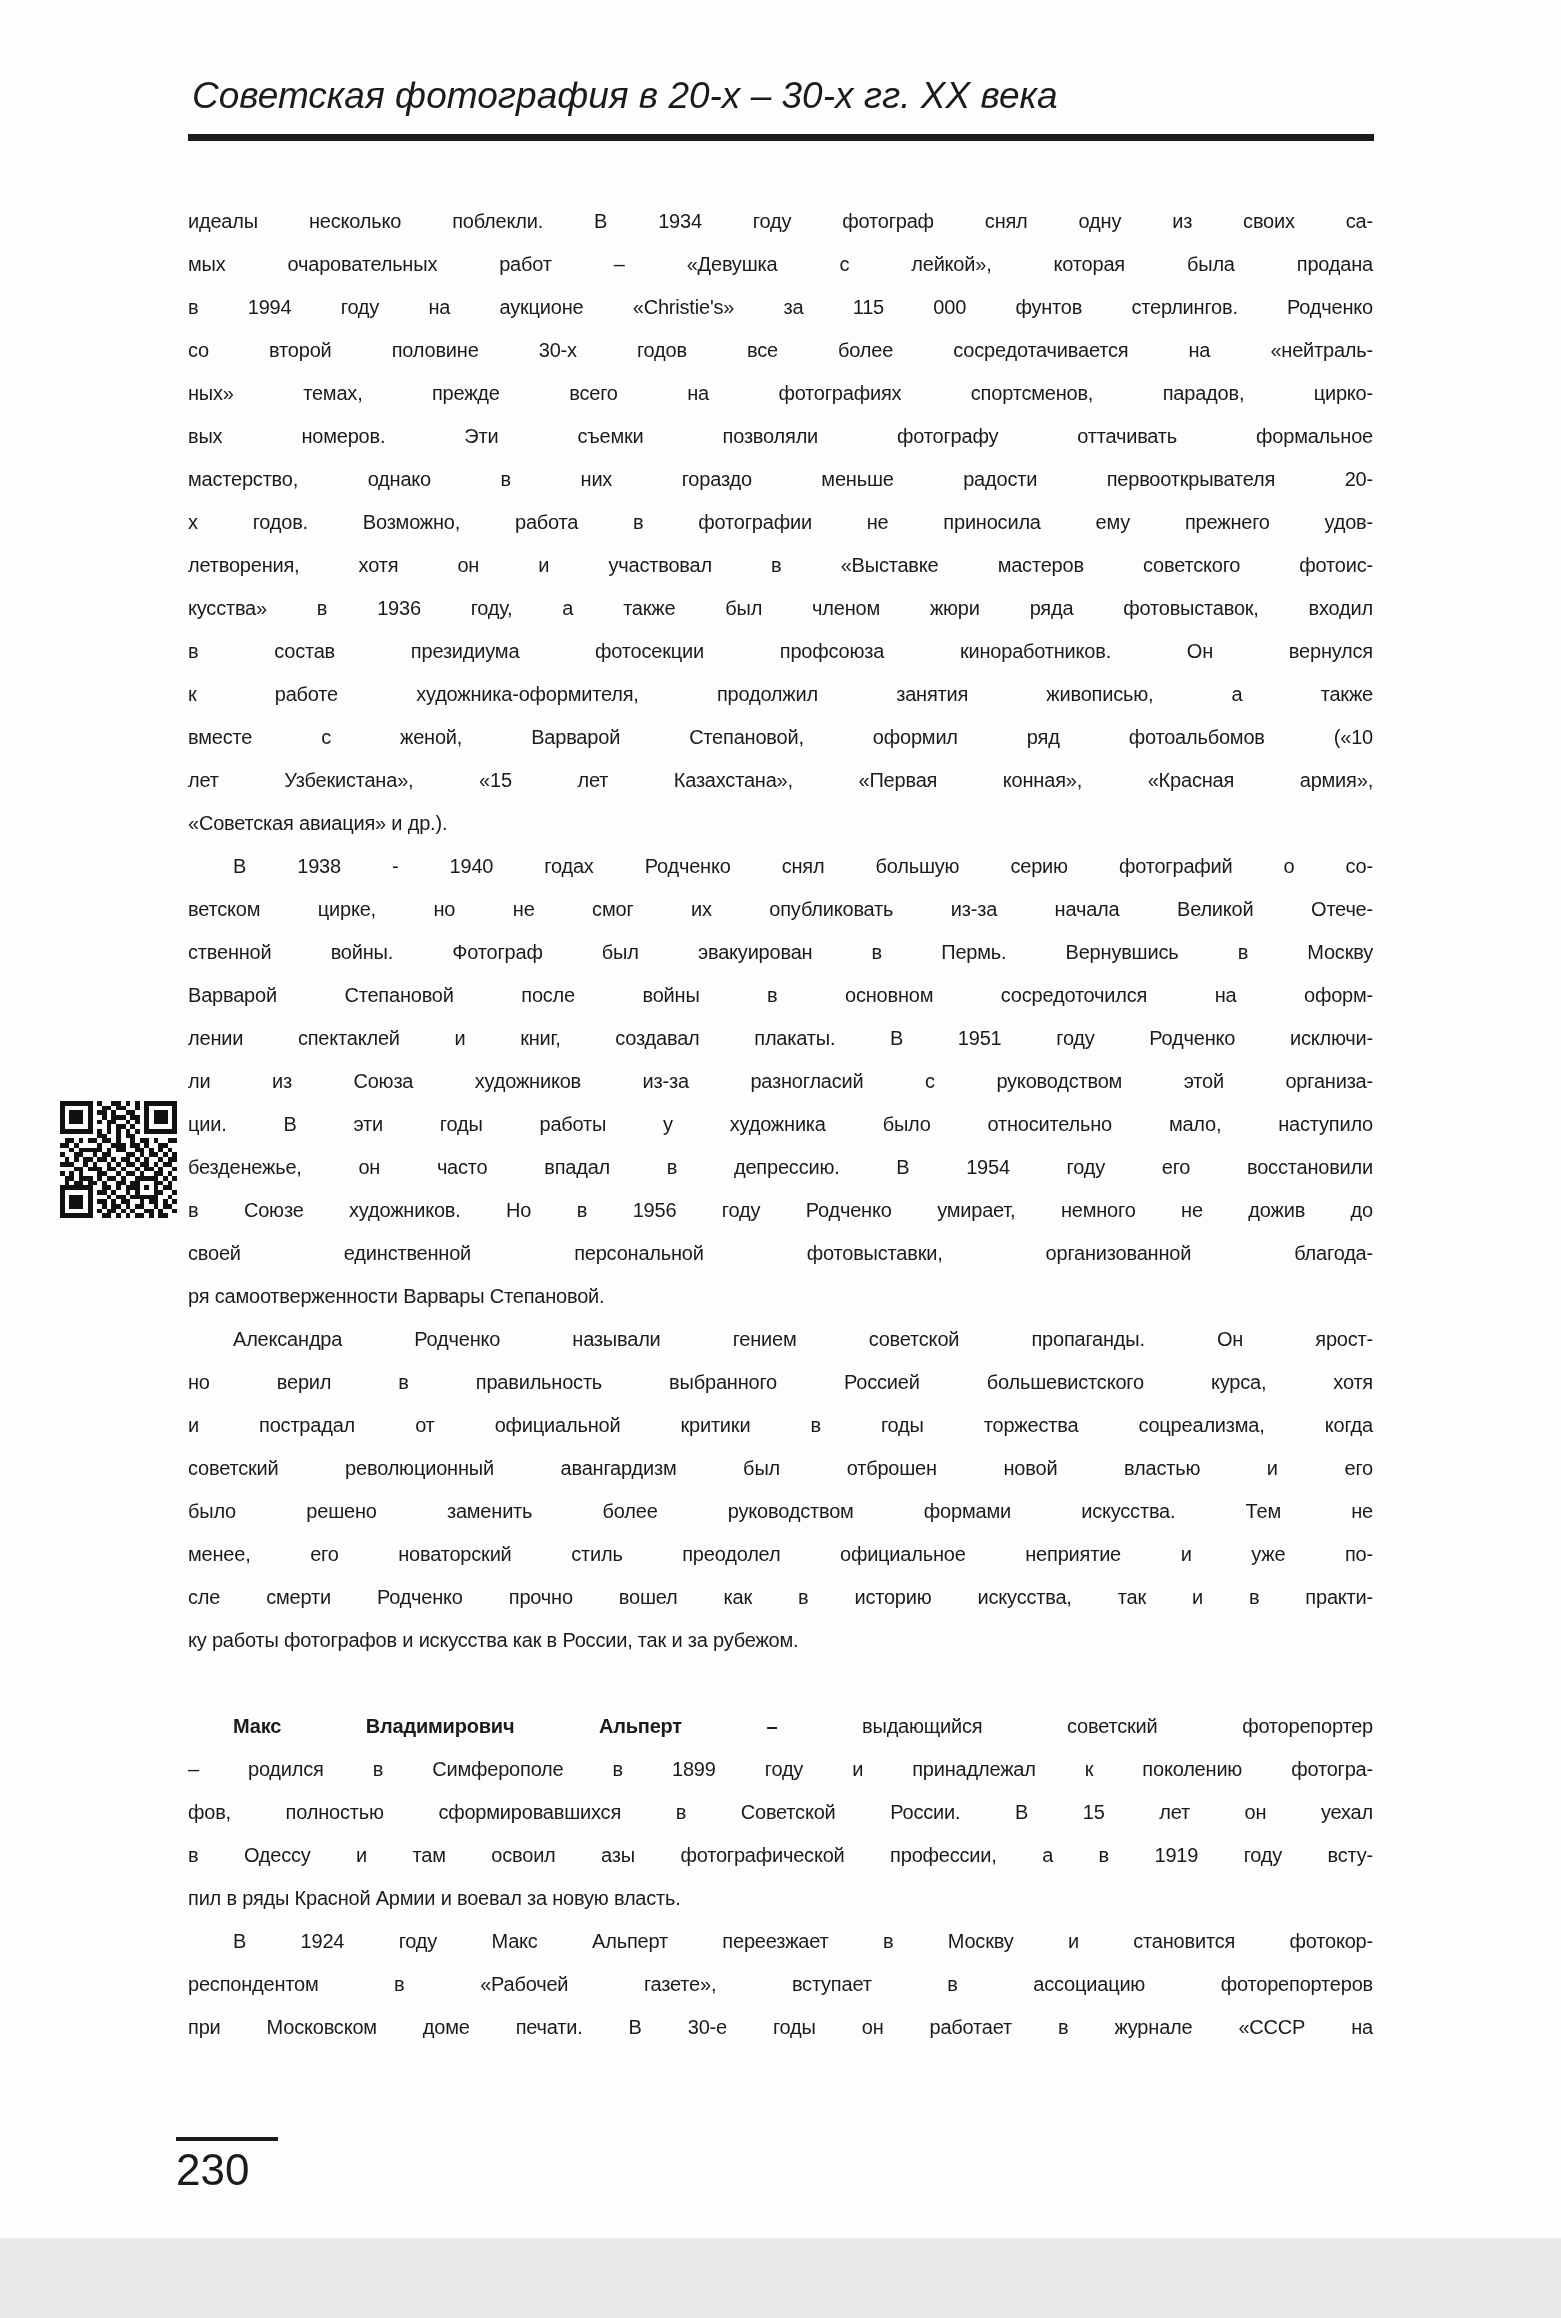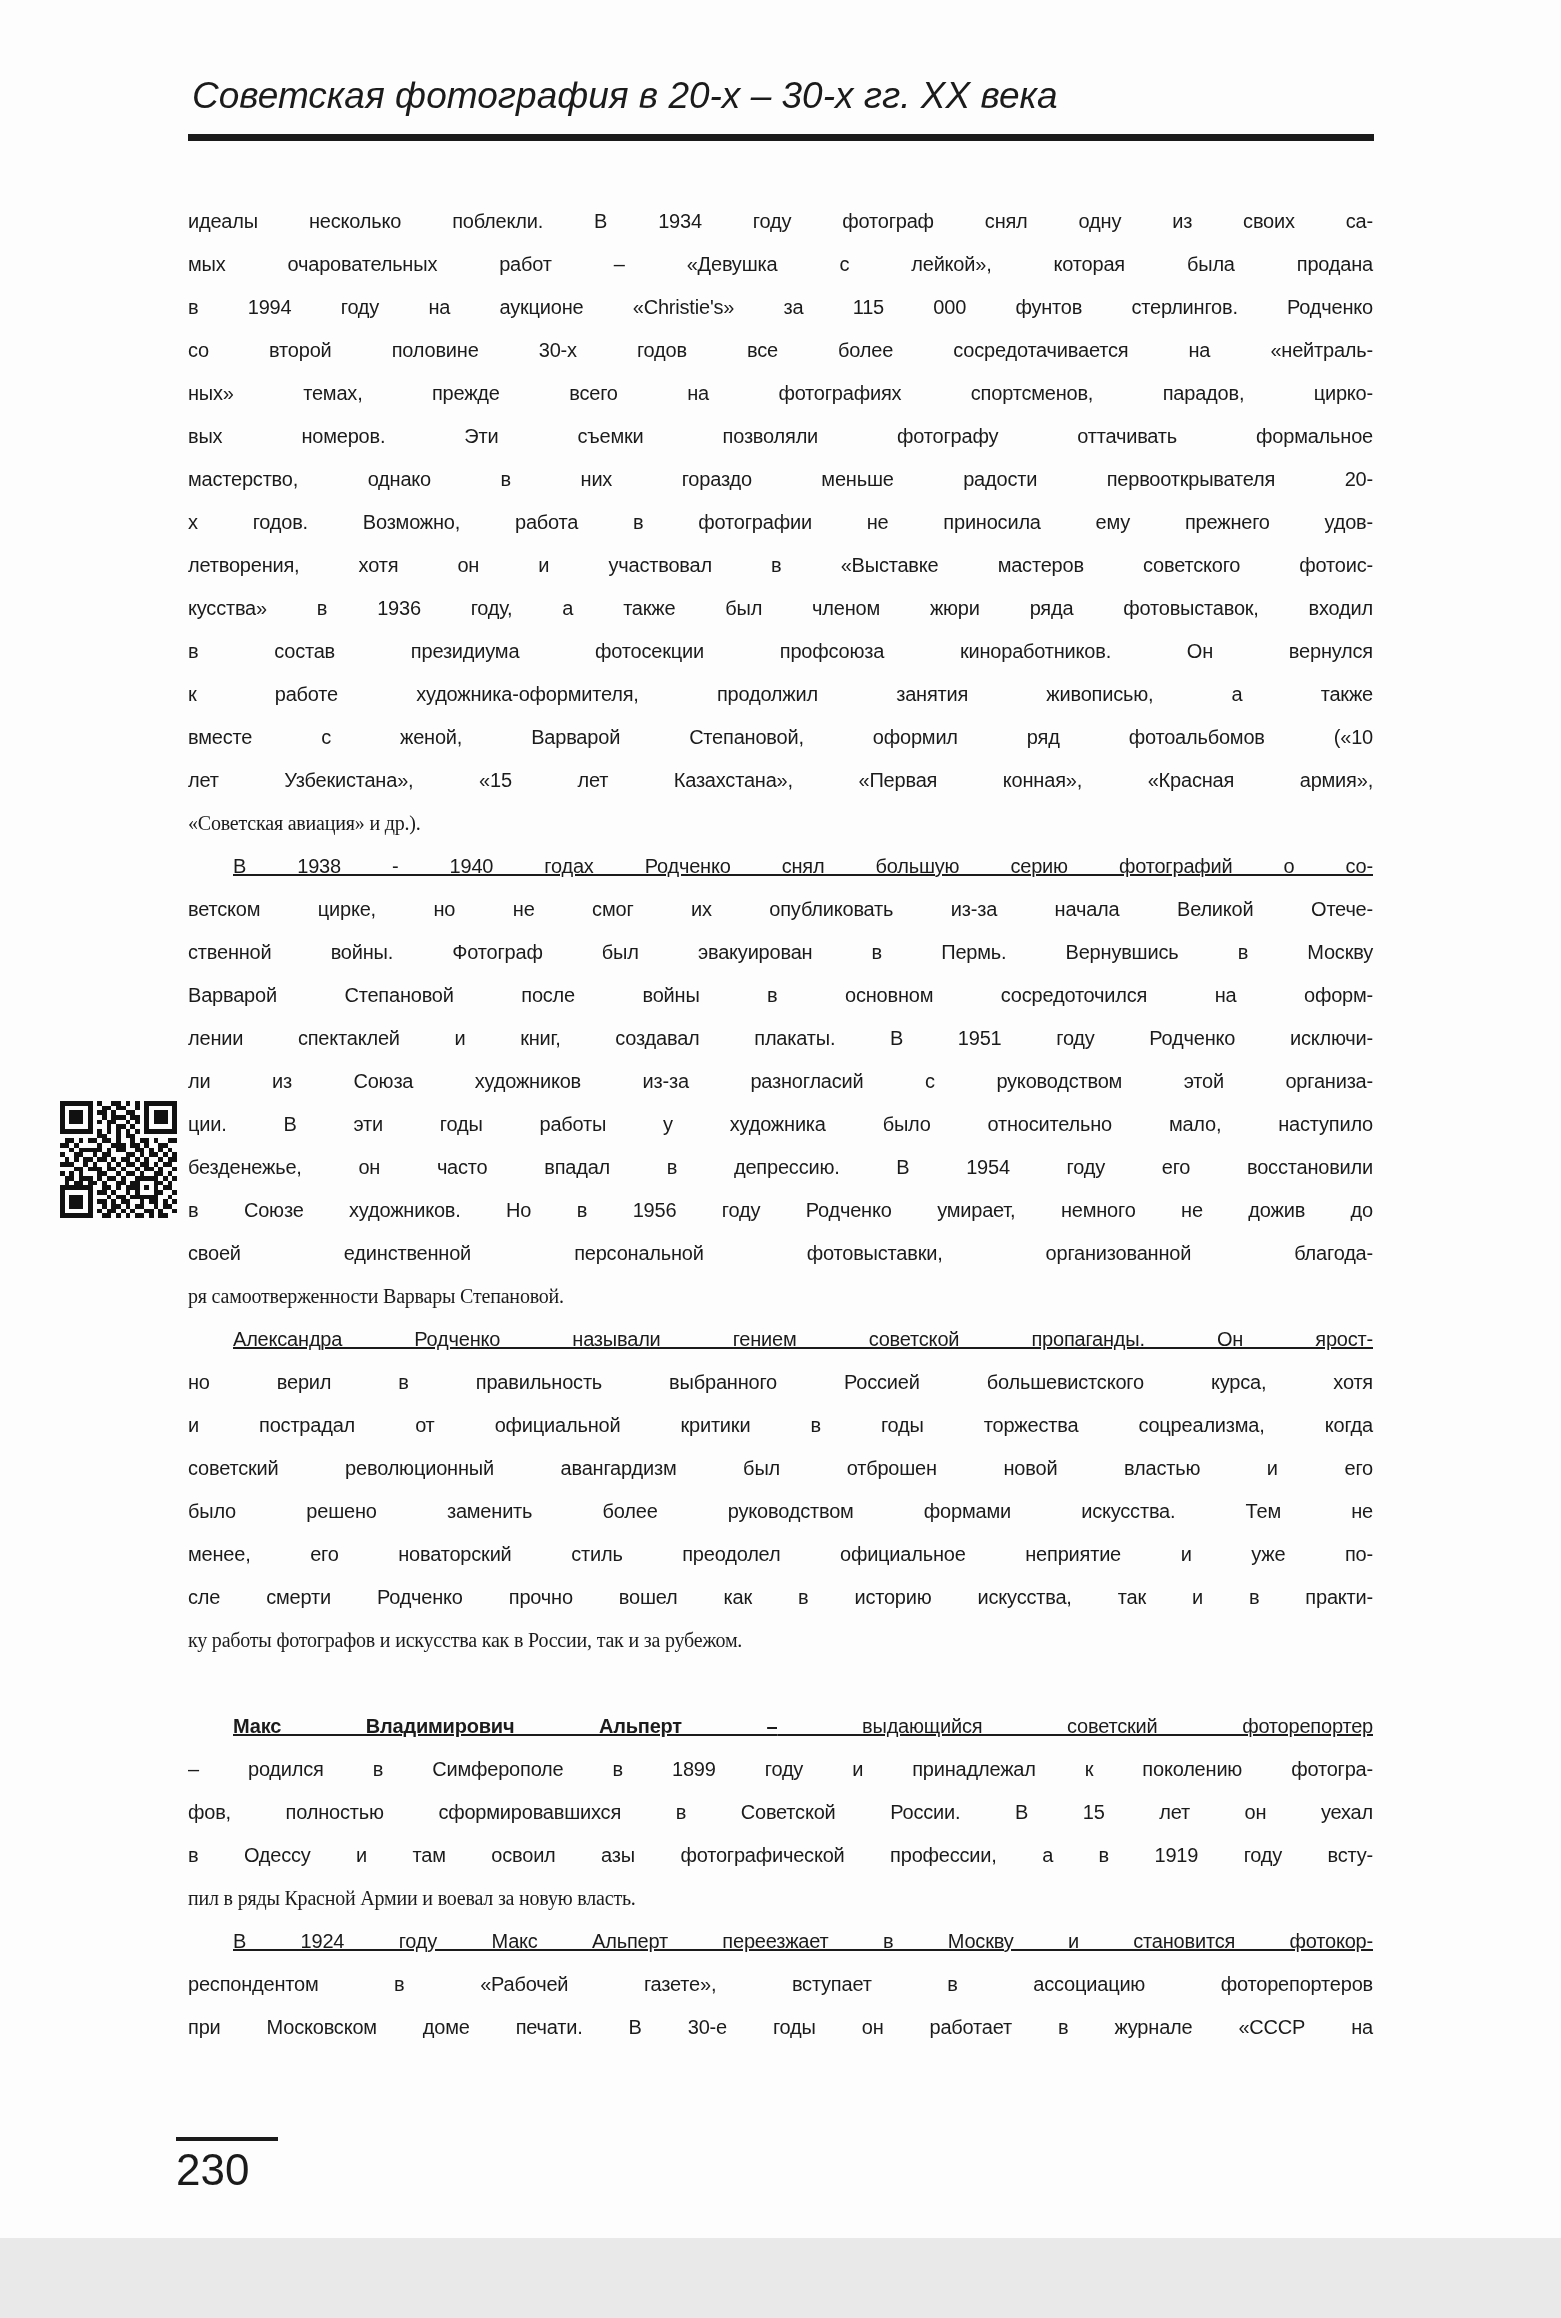--- a/index.html
+++ b/index.html
@@ -48,23 +48,22 @@
 
   .tline {
     height: 43px;
     text-align: justify;
     text-align-last: justify;
     overflow: visible;
   }
   .tline.para-end {
     text-align: right;
     text-align-last: left;
-    font-family: Liberation Serif, serif;
-  }
-  .tline.indent { text-indent: 45px; text-decoration: underline; }
+  }
+  .tline.indent { text-indent: 45px; }
   .tline.gap-before { margin-top: 43px; }
   .tline b { font-weight: bold; }
 
   .qr {
     position: absolute;
     left: 60px;
     top: 1101px;
     width: 117px;
     height: 117px;
   }

